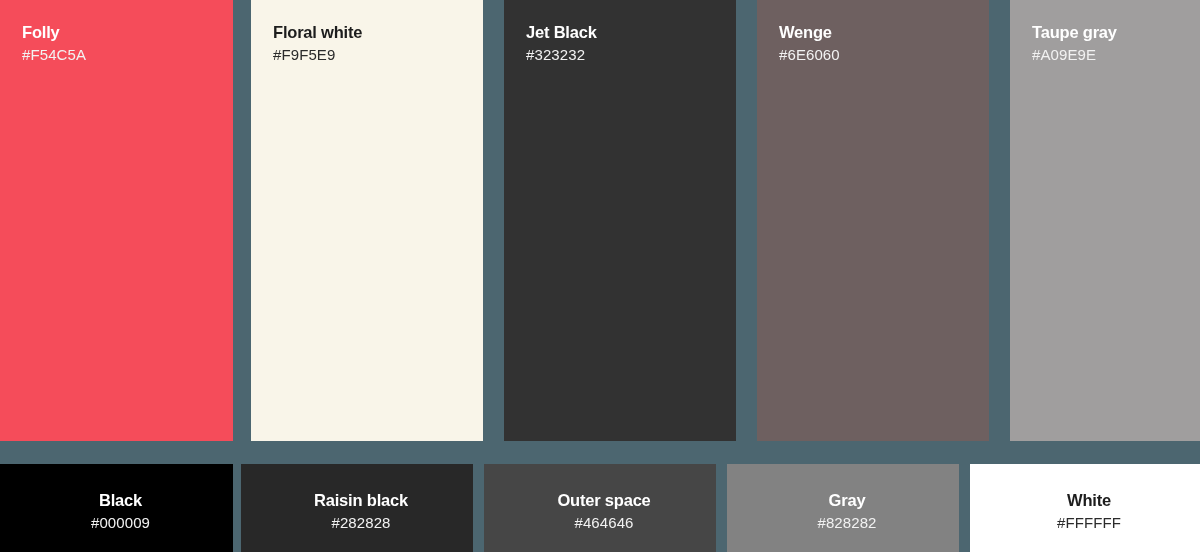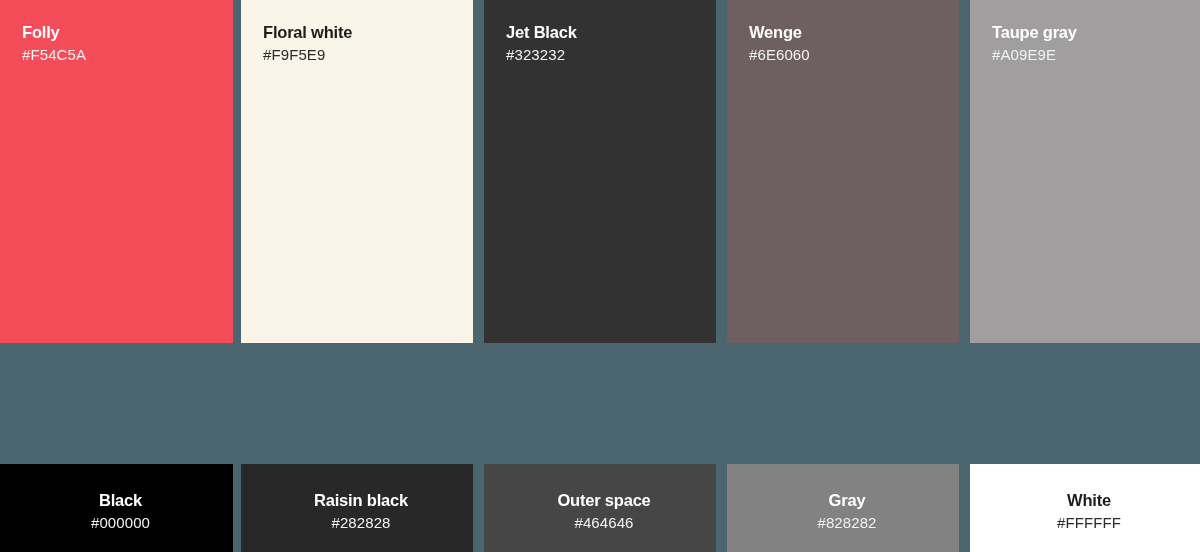--- a/index.html
+++ b/index.html
@@ -26,21 +26,22 @@
 
   .swatch-row {
     position: absolute;
     left: 0;
     width: 1200px;
     display: flex;
   }
 
   #row-top {
     top: 0;
-    height: 343px;
+    height: 441px;
+    gap: 10px;
   }
 
   #row-bottom {
     top: 464px;
     height: 88px;
     text-align: center;
   }
 
   .swatch-card {
     position: relative;
@@ -127,21 +128,21 @@
         <span class="swatch-name">Taupe gray</span>
         <span class="swatch-hex">#A09E9E</span>
       </div>
     </div>
   </div>
 
   <div class="swatch-row" id="row-bottom">
     <div class="swatch-card col-0 tone-light" style="background-color: rgb(0, 0, 0);">
       <div class="swatch-label">
         <span class="swatch-name">Black</span>
-        <span class="swatch-hex">#000000</span>
+        <span class="swatch-hex">#000009</span>
       </div>
     </div>
     <div class="swatch-card col-1 tone-light" style="background-color: rgb(40, 40, 40);">
       <div class="swatch-label">
         <span class="swatch-name">Raisin black</span>
         <span class="swatch-hex">#282828</span>
       </div>
     </div>
     <div class="swatch-card col-2 tone-light" style="background-color: rgb(70, 70, 70);">
       <div class="swatch-label">

